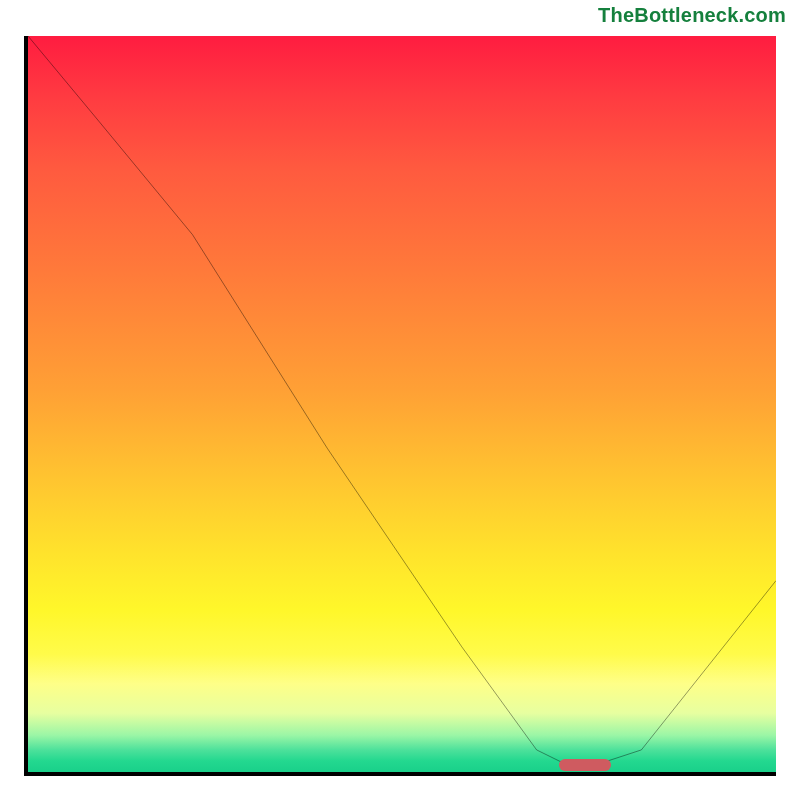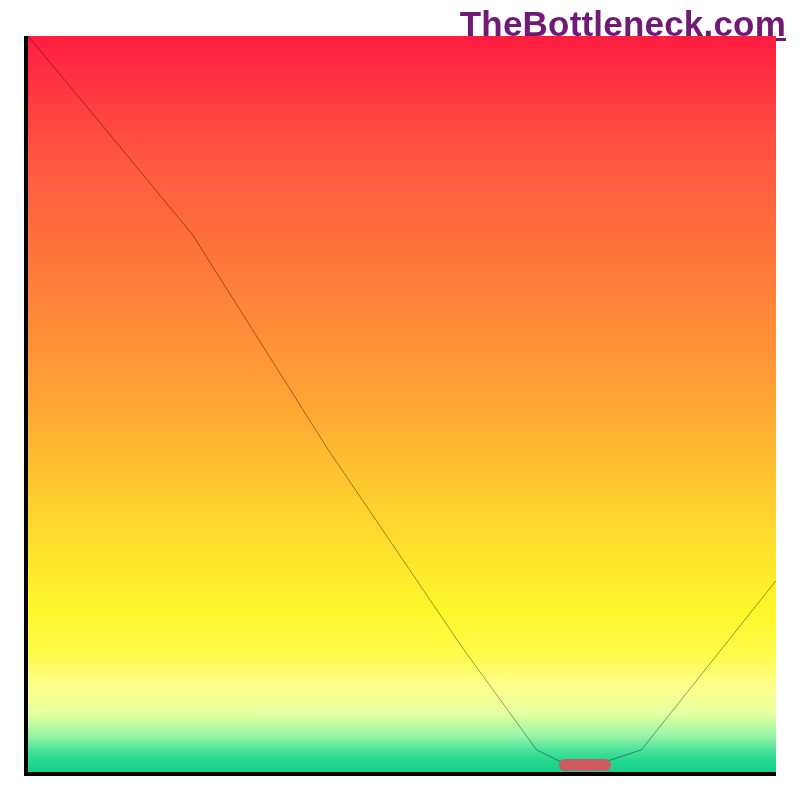--- a/index.html
+++ b/index.html
@@ -12,25 +12,24 @@
   }
   .wrap {
     position: relative;
     width: 800px;
     height: 800px;
   }
   .watermark {
     position: absolute;
     top: 4px;
     right: 14px;
-    font-size: 35px;
+    font-size: 20px;
     font-weight: 600;
-    color: #701a75;
+    color: #15803d;
     letter-spacing: 0.2px;
-    text-decoration: underline;
   }
   .plot-frame {
     position: absolute;
     left: 24px;
     top: 36px;
     width: 752px;
     height: 740px;
     background: linear-gradient(
       to bottom,
       #ff1c40 0%,

